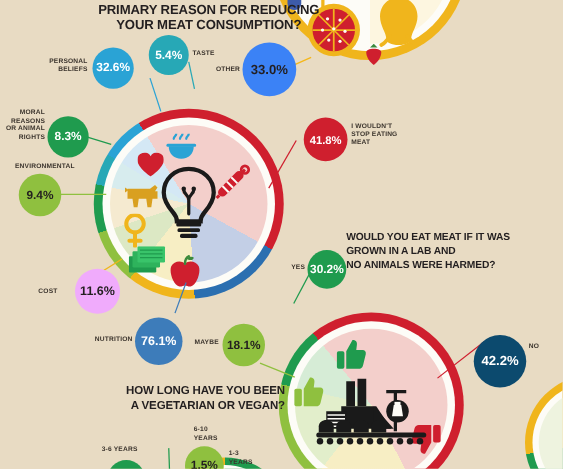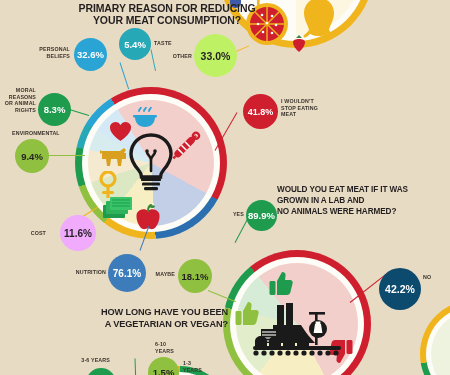--- a/index.html
+++ b/index.html
@@ -264,21 +264,21 @@
   <div class="lbl l" style="left:154px;top:40px;width:40px;">
     <span>TASTE</span>
   </div>
 
   <div class="bub" style="left:74px;top:38px;width:33px;height:33px;background:#2aa3d5;font-size:9.5px;">32.6%</div>
   <div class="lbl r" style="left:22px;top:46px;width:48px;">
     <div>PERSONAL</div>
     <div>BELIEFS</div>
   </div>
 
-  <div class="bub" style="left:194px;top:34px;width:43px;height:43px;background:#bef264;font-size:10.5px;color:#231f20;text-align:right;">33.0%</div>
+  <div class="bub" style="left:194px;top:34px;width:43px;height:43px;background:#3b82f6;font-size:10.5px;color:#231f20;text-align:right;">33.0%</div>
   <div class="lbl r" style="left:165px;top:53px;width:27px;">
     <span>OTHER</span>
   </div>
 
   <div class="bub" style="left:38px;top:93px;width:33px;height:33px;background:#1f9b4e;font-size:9.5px;">8.3%</div>
   <div class="lbl r" style="left:0px;top:87px;width:36px;">
     <div>MORAL</div>
     <div>REASONS</div>
     <div>OR ANIMAL</div>
     <div>RIGHTS</div>
@@ -373,21 +373,21 @@
         <path d="M32 47v-5c0-3 3-5 6-5s6 2 6 5v5z"></path>
         <path d="M46 47v-5c0-3 3-5 6-5s6 2 6 5v5z"></path>
       </g>
     </svg>
   </div>
 
   <div class="leader" style="left:250px;top:214px;width:32px;background:#1f9b4e;transform:rotate(118deg);"></div>
   <div class="leader" style="left:208px;top:290px;width:30px;background:#8fc03f;transform:rotate(22deg);"></div>
   <div class="leader" style="left:350px;top:302px;width:48px;background:#cf1f2e;transform:rotate(-38deg);"></div>
 
-  <div class="bub" style="left:246px;top:200px;width:31px;height:31px;background:#1f9b4e;font-size:9.5px;">89.9%</div>
+  <div class="bub" style="left:246px;top:200px;width:31px;height:31px;background:#1f9b4e;font-size:9.5px;">30.2%</div>
   <div class="lbl r" style="left:226px;top:211px;width:18px;">
     <span>YES</span>
   </div>
 
   <div class="bub" style="left:178px;top:259px;width:34px;height:34px;background:#8fc03f;font-size:9.5px;color:#231f20;">18.1%</div>
   <div class="lbl r" style="left:150px;top:271px;width:25px;">
     <span>MAYBE</span>
   </div>
 
   <div class="bub" style="left:379px;top:268px;width:42px;height:42px;background:#0c4a6e;font-size:10.5px;">42.2%</div>

